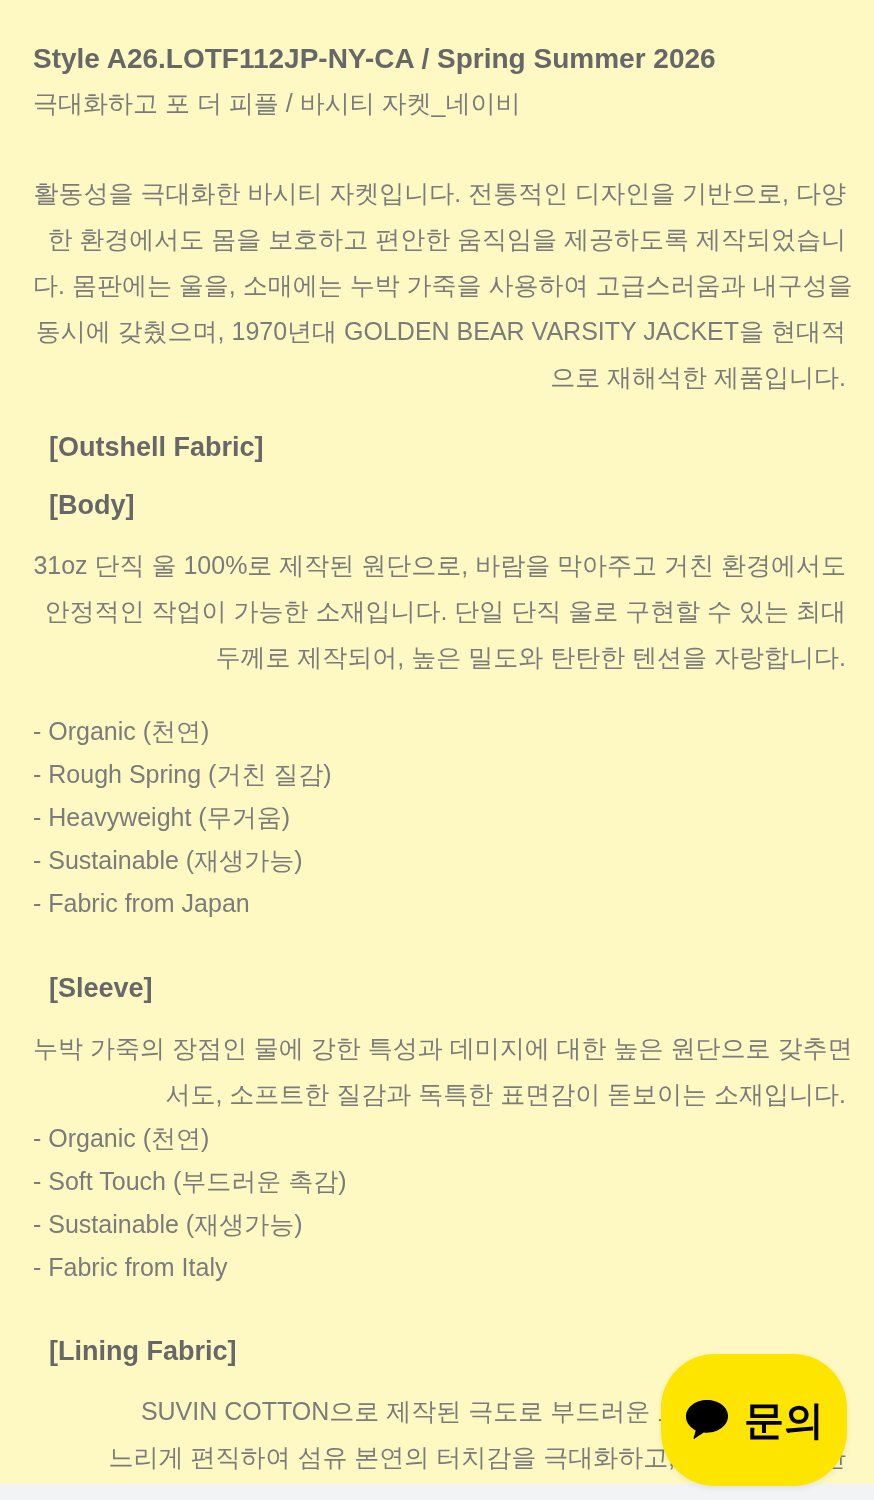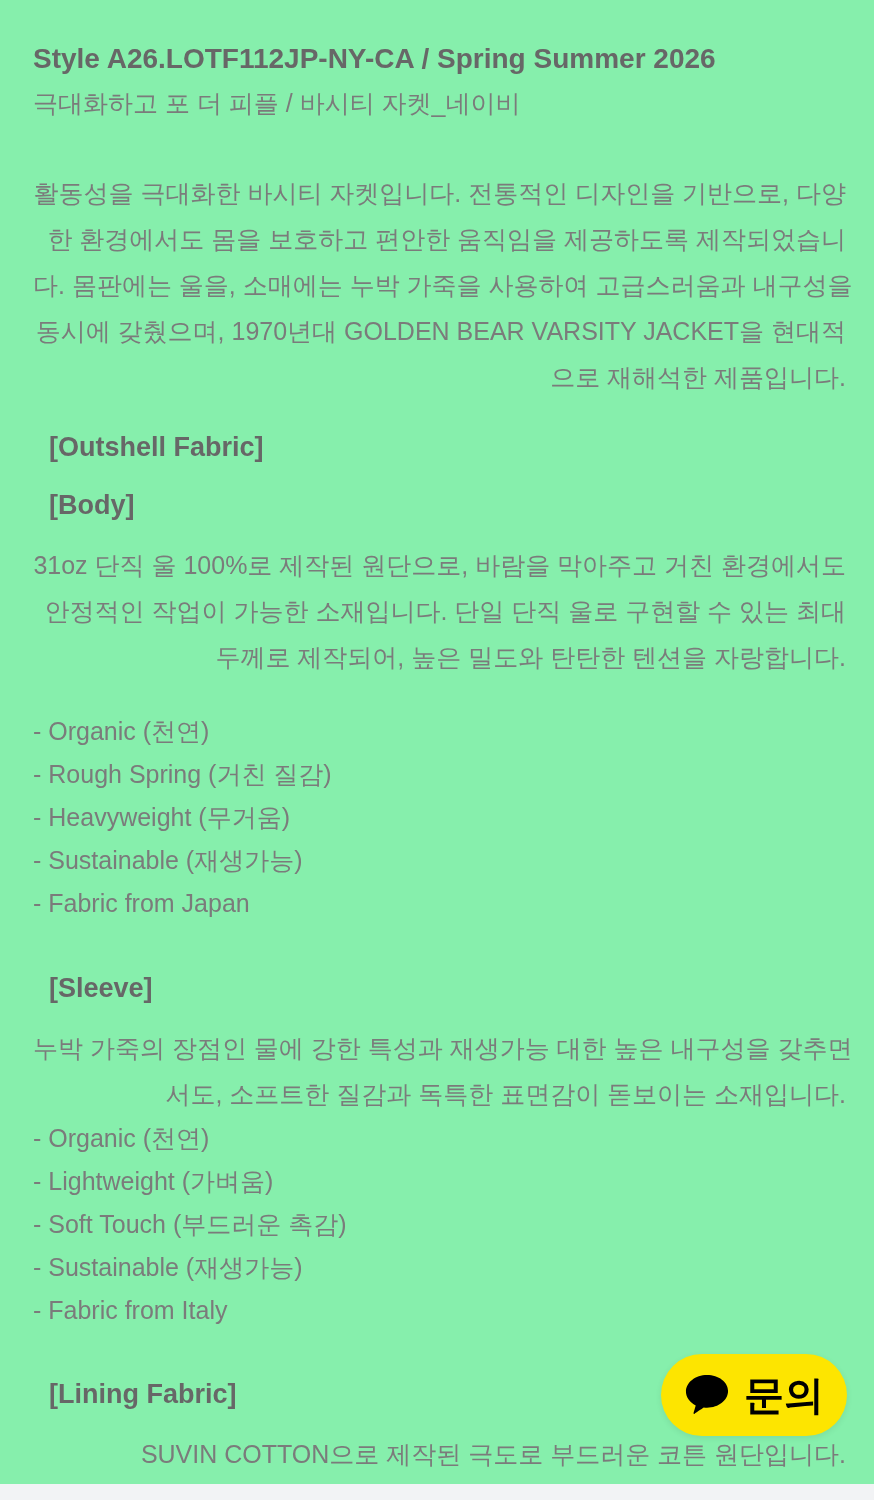--- a/index.html
+++ b/index.html
@@ -4,21 +4,21 @@
 <style>
   html, body {
     margin: 0;
     padding: 0;
     background: #ffffff;
   }
   .page {
     position: relative;
     width: 874px;
     height: 1500px;
-    background: #86efac;
+    background: #fef9c3;
     overflow: hidden;
     font-family: "Liberation Sans", sans-serif;
   }
   .content {
     position: absolute;
     top: 0; left: 0;
     width: 874px;
     padding: 0 28px 0 33px;
     box-sizing: border-box;
     color: #7b7b7b;
@@ -77,21 +77,21 @@
     bottom: 0;
     width: 874px;
     height: 16px;
     background: #f2f3f5;
   }
   .chat-button {
     position: absolute;
     left: 661px;
     top: 1354px;
     width: 186px;
-    height: 82px;
+    height: 132px;
     border: none;
     border-radius: 54px;
     background: #FDE500;
     display: flex;
     align-items: center;
     justify-content: center;
     gap: 14px;
     cursor: pointer;
     box-shadow: 0 2px 6px rgba(0,0,0,0.08);
     padding: 0;
@@ -141,27 +141,26 @@
       <li>- Organic (천연)</li>
       <li>- Rough Spring (거친 질감)</li>
       <li>- Heavyweight (무거움)</li>
       <li>- Sustainable (재생가능)</li>
       <li>- Fabric from Japan</li>
     </ul>
 
     <h2 class="section-heading heading-sleeve">[Sleeve]</h2>
 
     <div class="para">
-      <div class="line">누박 가죽의 장점인 물에 강한 특성과 재생가능 대한 높은 내구성을 갖추면</div>
+      <div class="line">누박 가죽의 장점인 물에 강한 특성과 데미지에 대한 높은 원단으로 갖추면</div>
       <div class="line">서도, 소프트한 질감과 독특한 표면감이 돋보이는 소재입니다.</div>
     </div>
 
     <ul class="features features-sleeve">
       <li>- Organic (천연)</li>
-      <li>- Lightweight (가벼움)</li>
       <li>- Soft Touch (부드러운 촉감)</li>
       <li>- Sustainable (재생가능)</li>
       <li>- Fabric from Italy</li>
     </ul>
 
     <h2 class="section-heading heading-lining">[Lining Fabric]</h2>
 
     <div class="para">
       <div class="line">SUVIN COTTON으로 제작된 극도로 부드러운 코튼 원단입니다.</div>
       <div class="line">느리게 편직하여 섬유 본연의 터치감을 극대화하고, 높은 밀도로 탄</div>

